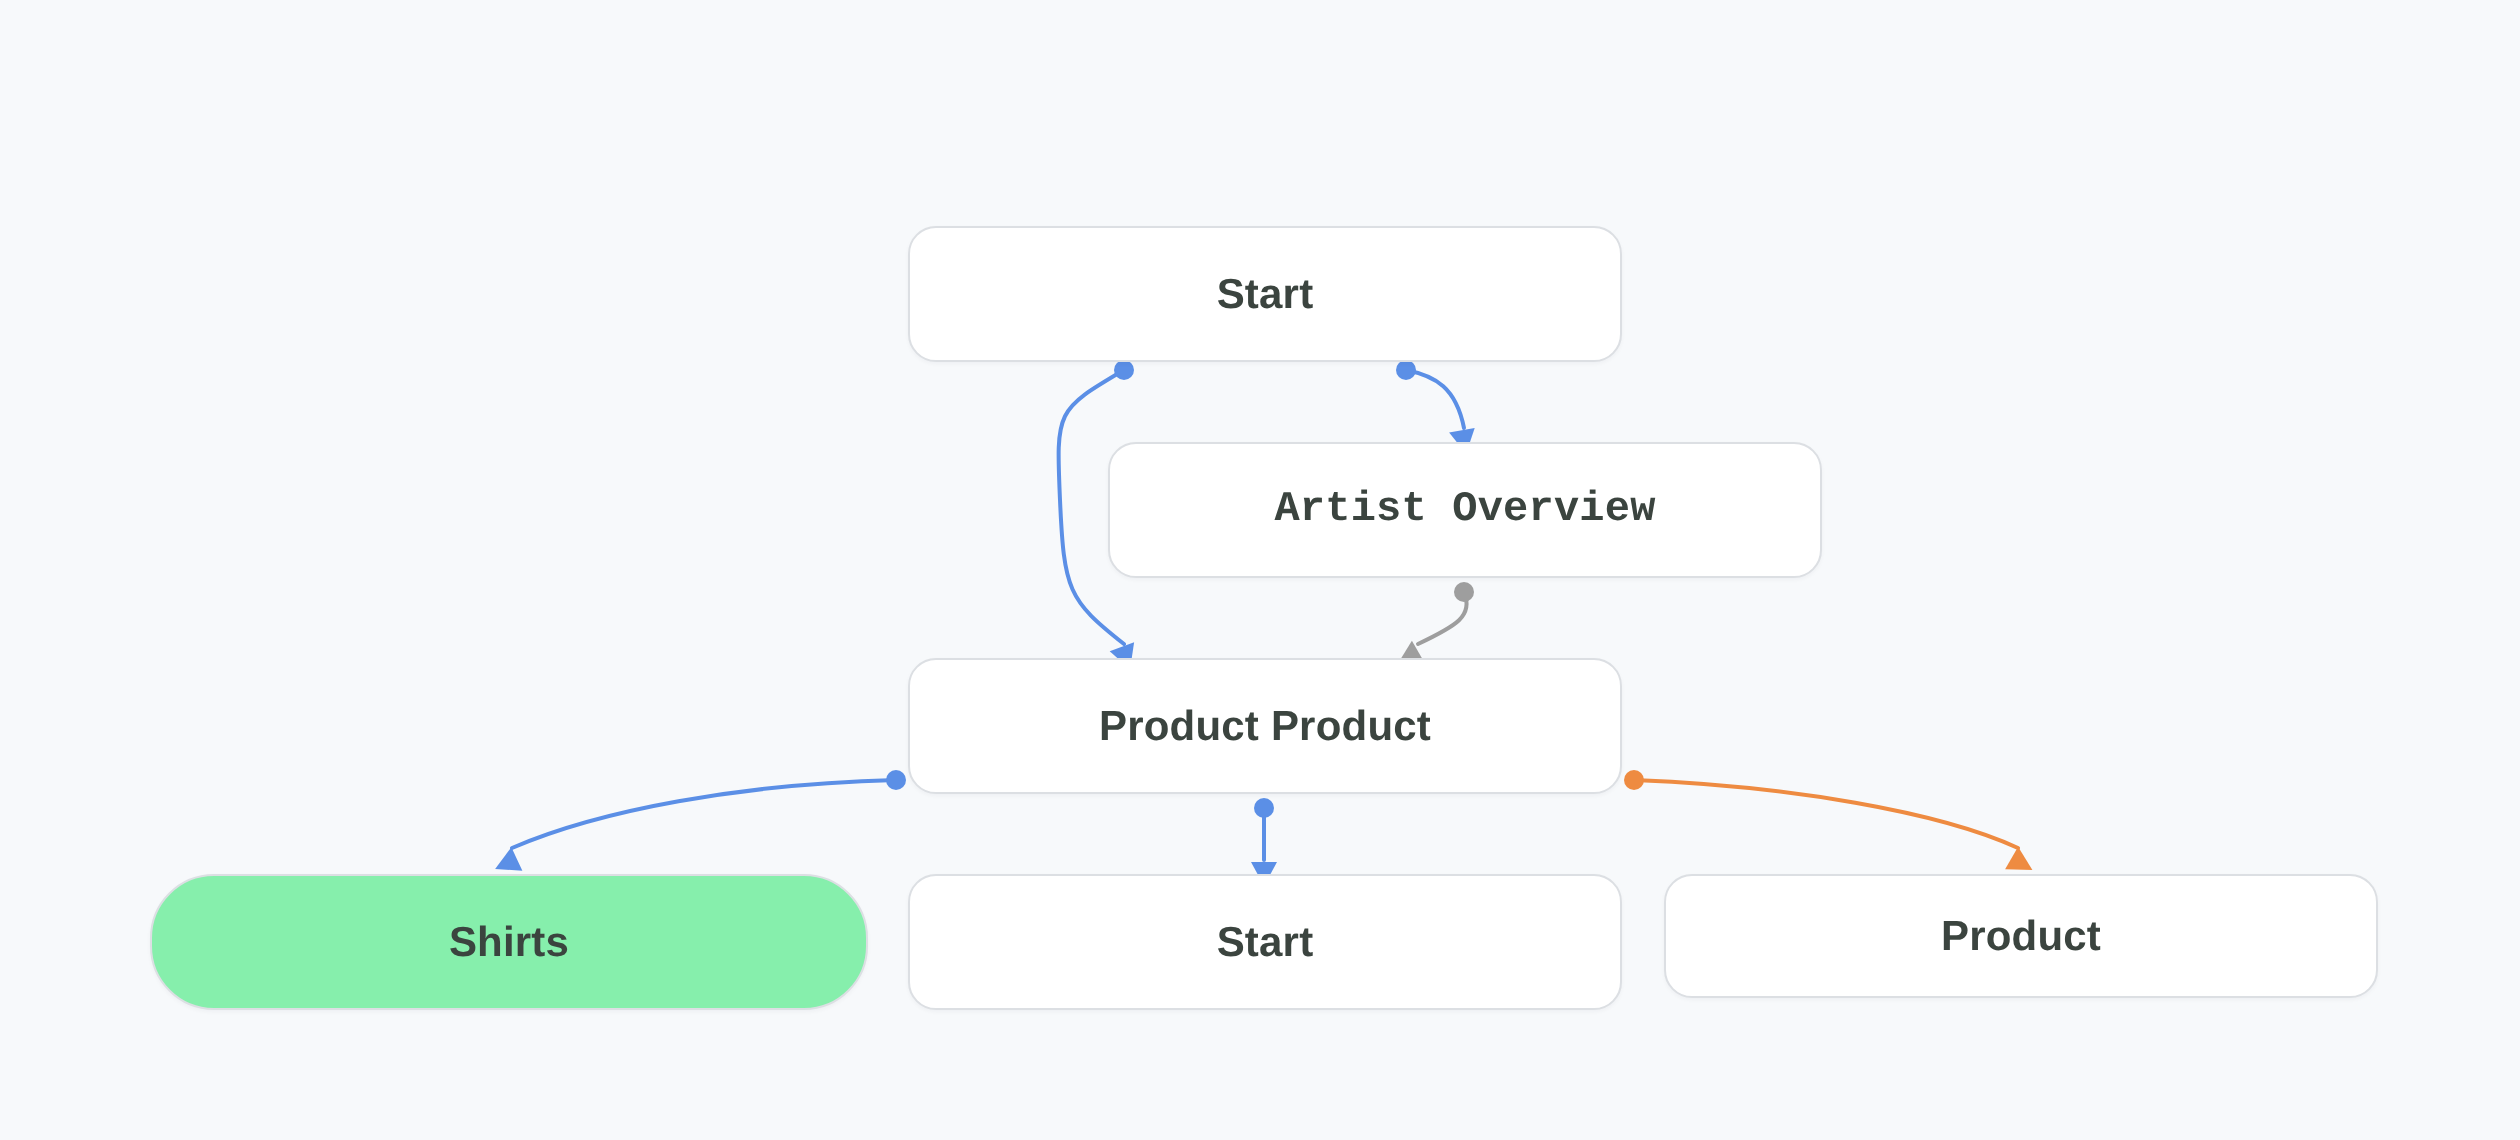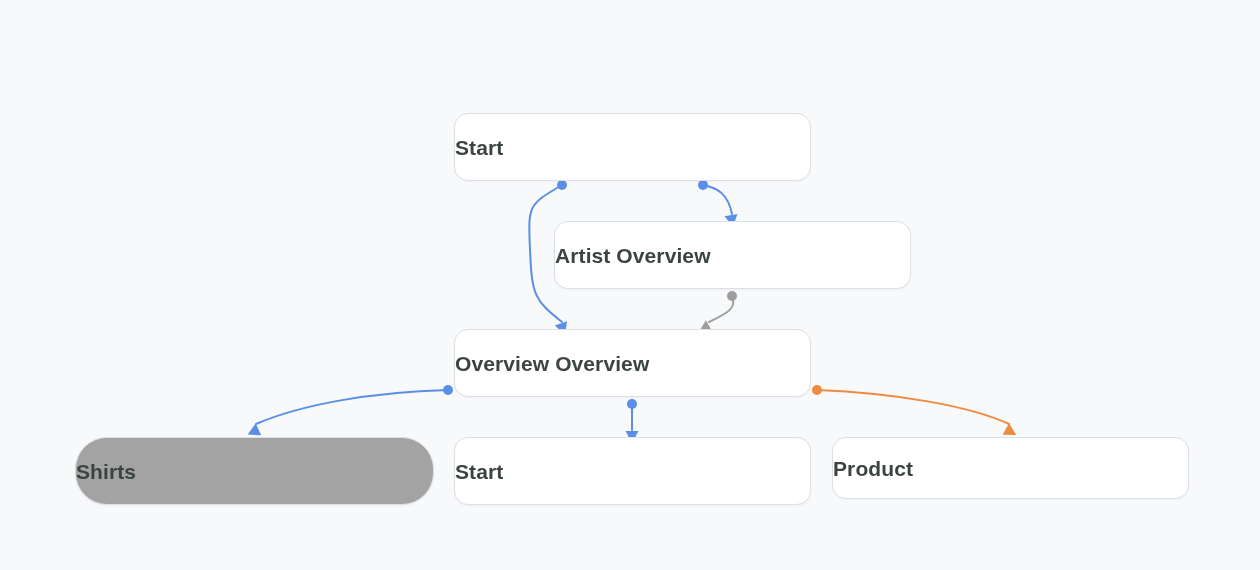--- a/index.html
+++ b/index.html
@@ -29,20 +29,21 @@
     z-index: 1;
   }
   .node {
     position: absolute;
     box-sizing: border-box;
     background: #ffffff;
     border: 1px solid #dcdfe3;
     border-radius: 14px;
     display: flex;
     align-items: center;
+    justify-content: center;
     z-index: 2;
     box-shadow: 0 1px 2px rgba(16,24,40,0.04);
   }
   .node-label {
     font-size: 21px;
     font-weight: 600;
     color: #3b443f;
     letter-spacing: 0.1px;
     white-space: nowrap;
     line-height: 1;
@@ -84,26 +85,26 @@
         <circle cx="817" cy="390" r="5" fill="#ee8b41"></circle>
         <polygon points="-6.5,-6 6.5,-6 0,6" fill="#ee8b41" transform="translate(1011,432) rotate(-60)"></polygon>
       </g>
     </svg>
 
   <div id="node-layer">
       <div class="node" style="left: 454px; top: 113px; width: 357px; height: 68px; background: rgb(255, 255, 255); border-color: rgb(220, 223, 227);">
         <span class="node-label" style="color: rgb(59, 68, 63);">Start</span>
       </div>
       <div class="node" style="left: 554px; top: 221px; width: 357px; height: 68px; background: rgb(255, 255, 255); border-color: rgb(220, 223, 227);">
-        <span class="node-label" style="color: rgb(59, 68, 63);">Artist Overview</span>
+        <span class="node-label" style="color: rgb(59, 68, 63); font-family: Liberation Mono, monospace;">Artist Overview</span>
       </div>
       <div class="node" style="left: 454px; top: 329px; width: 357px; height: 68px; background: rgb(255, 255, 255); border-color: rgb(220, 223, 227);">
-        <span class="node-label" style="color: rgb(59, 68, 63);">Overview Overview</span>
+        <span class="node-label" style="color: rgb(59, 68, 63);">Product Product</span>
       </div>
-      <div class="node" style="left: 75px; top: 437px; width: 359px; height: 68px; background: #a3a3a3; border-color: rgb(220, 223, 227); border-radius: 32px;">
+      <div class="node" style="left: 75px; top: 437px; width: 359px; height: 68px; background: #86efac; border-color: rgb(220, 223, 227); border-radius: 32px;">
         <span class="node-label" style="color: rgb(59, 68, 63);">Shirts</span>
       </div>
       <div class="node" style="left: 454px; top: 437px; width: 357px; height: 68px; background: rgb(255, 255, 255); border-color: rgb(220, 223, 227);">
         <span class="node-label" style="color: rgb(59, 68, 63);">Start</span>
       </div>
       <div class="node" style="left: 832px; top: 437px; width: 357px; height: 62px; background: rgb(255, 255, 255); border-color: rgb(220, 223, 227);">
         <span class="node-label" style="color: rgb(59, 68, 63);">Product</span>
       </div>
     </div>
 

